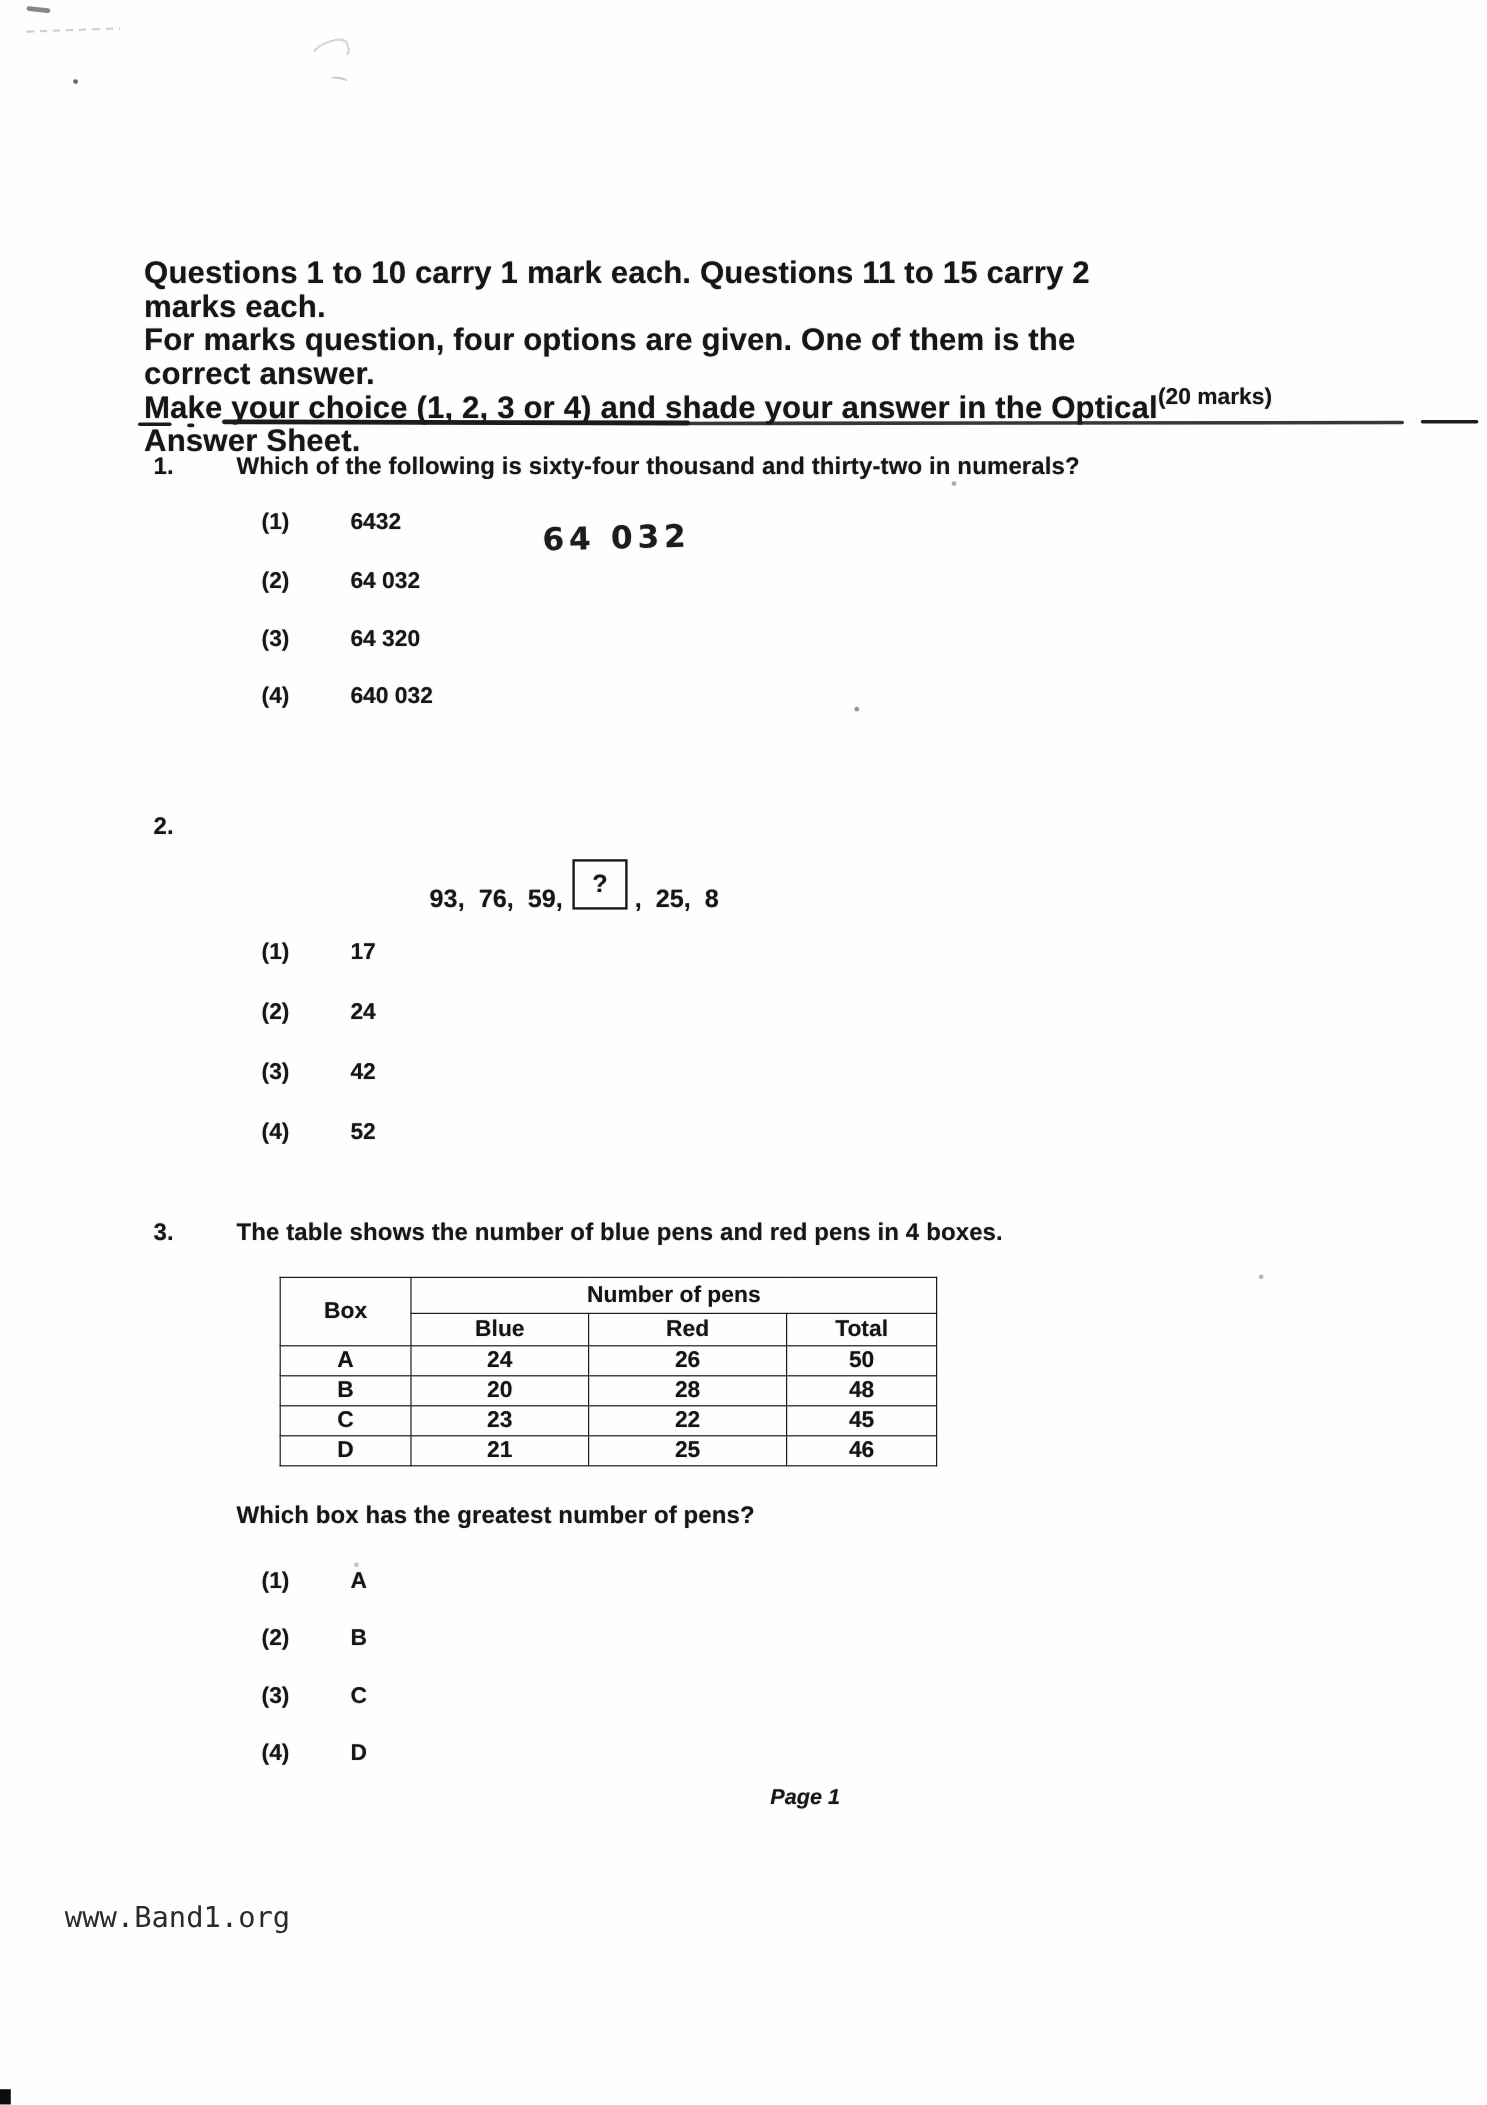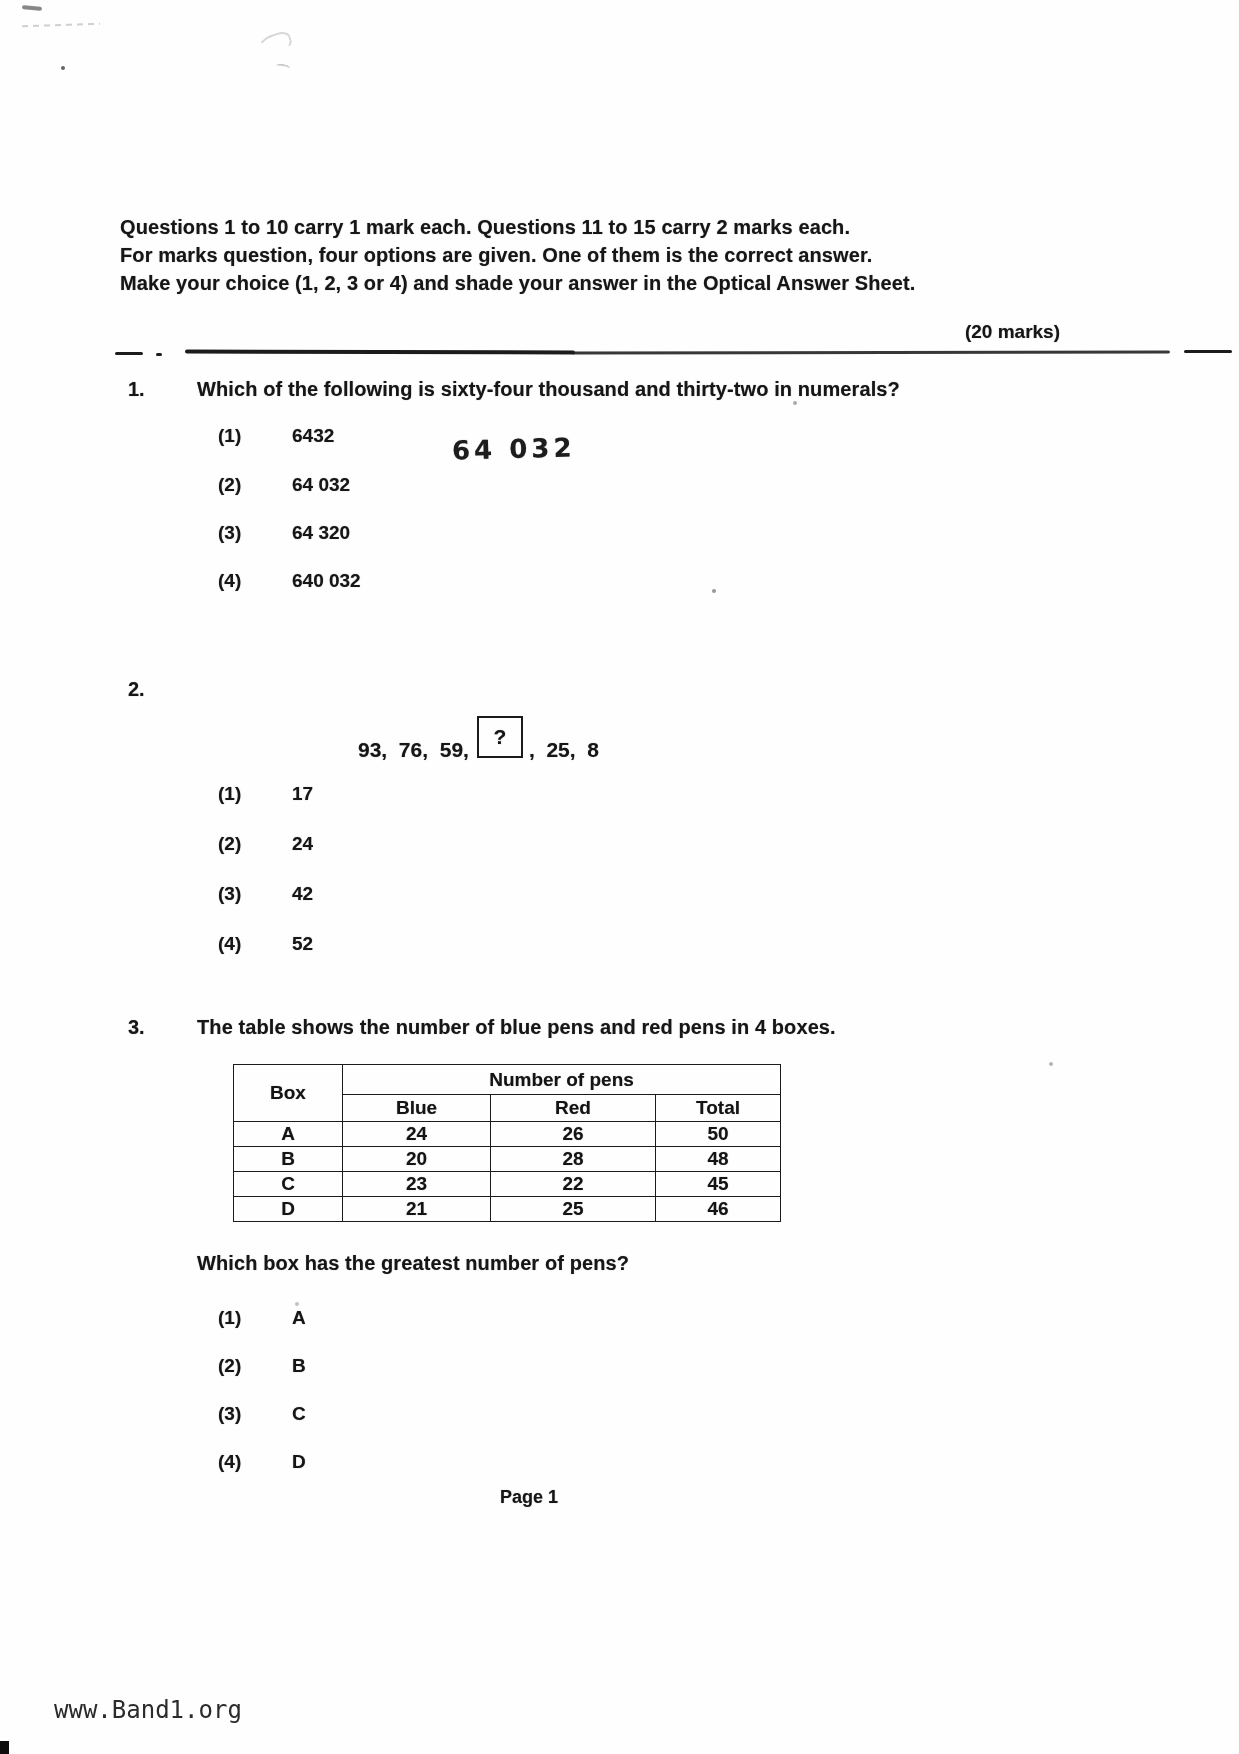--- a/index.html
+++ b/index.html
@@ -15,21 +15,21 @@
   }
   .ink {
     color: #161616;
     text-shadow: 0 0 1px rgba(20,20,20,0.45);
   }
   
   .instructions {
     position: absolute;
     left: 120px; top: 213px;
     width: 870px;
-    font-size: 20px;
+    font-size: 26px;
     font-weight: 700;
     line-height: 28px;
     letter-spacing: 0.1px;
   }
   .marks-note {
     position: absolute;
     left: 900px; top: 321px;
     width: 160px;
     text-align: right;
     font-size: 19px;
@@ -107,27 +107,28 @@
   .pens-table .c-blue { width: 148px; }
   .pens-table .c-red { width: 165px; }
   .pens-table .c-total { width: 125px; }
   .pens-table tr.grp th { height: 30px; border-bottom-width: 1.4px; }
   .pens-table tr.sub th { height: 27px; }
   .pens-table td { font-weight: 600; }
   .page-number {
     position: absolute;
     left: 500px; top: 1487px;
     width: 200px;
-    text-align: left;
+    text-align: right;
     font-size: 18px;
     font-weight: 700;
+    font-style: italic;
   }
   .footer-url {
     position: absolute;
-    left: 54px; top: 1696px;
+    left: 54px; top: 1584px;
     font-family: "DejaVu Sans Mono", "Liberation Mono", monospace;
     font-size: 24px;
     font-weight: 500;
     color: #2b2b2b;
     text-align: right;
   }
   
   .artifact { position: absolute; pointer-events: none; }
   .corner-mark { left: 0; top: 1741px; width: 9px; height: 13px; background: #0d0d0d; }
   .tl-dash { left: 22px; top: 6px; width: 20px; height: 4px; background: #6a6a6a; transform: rotate(6deg); border-radius: 2px; opacity: .8; }

